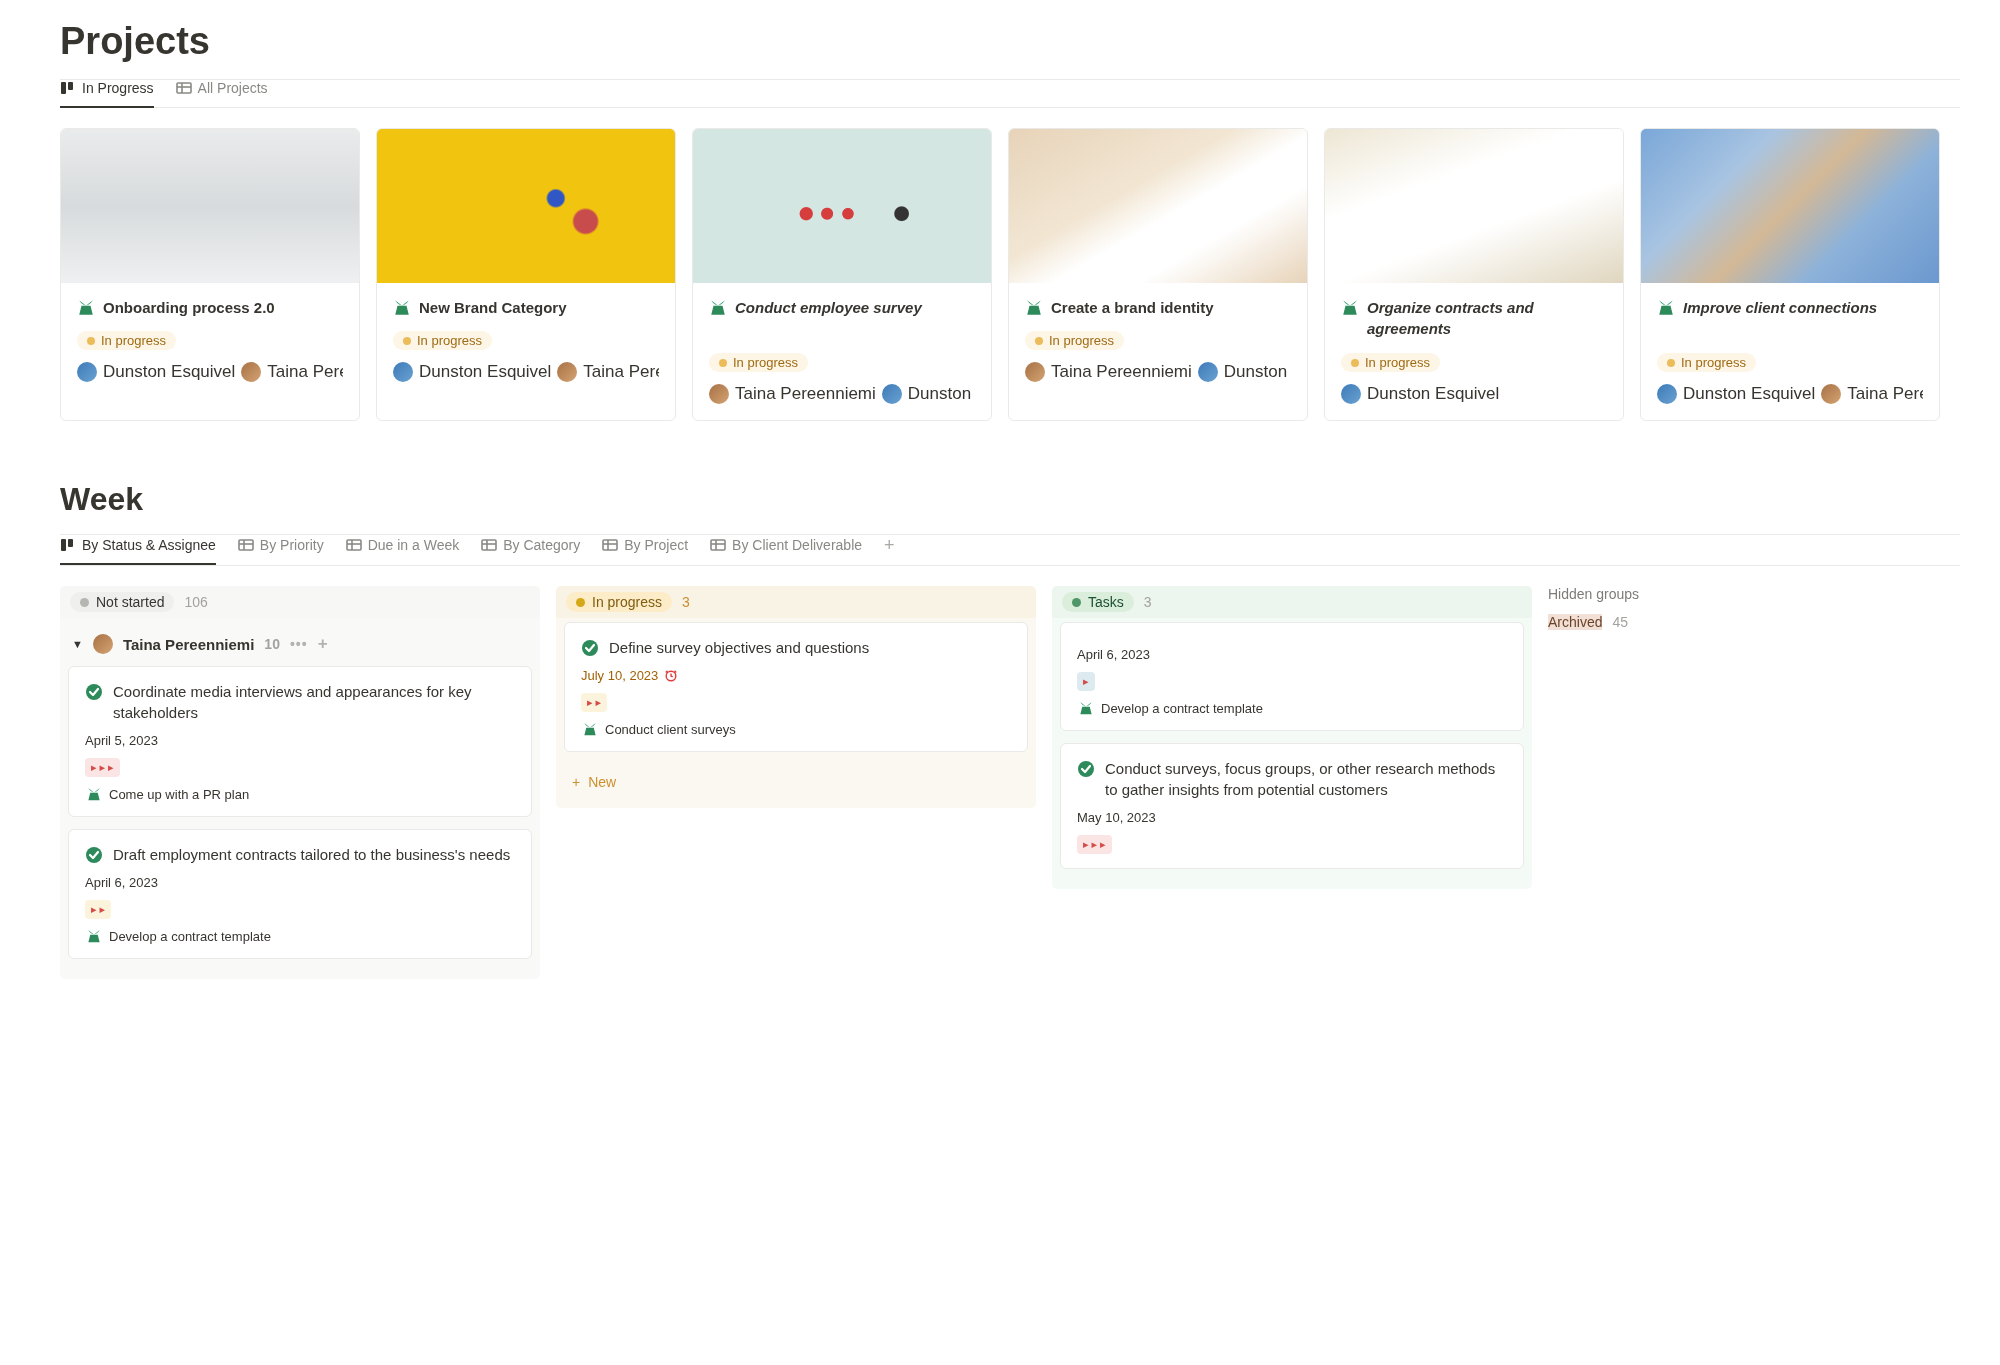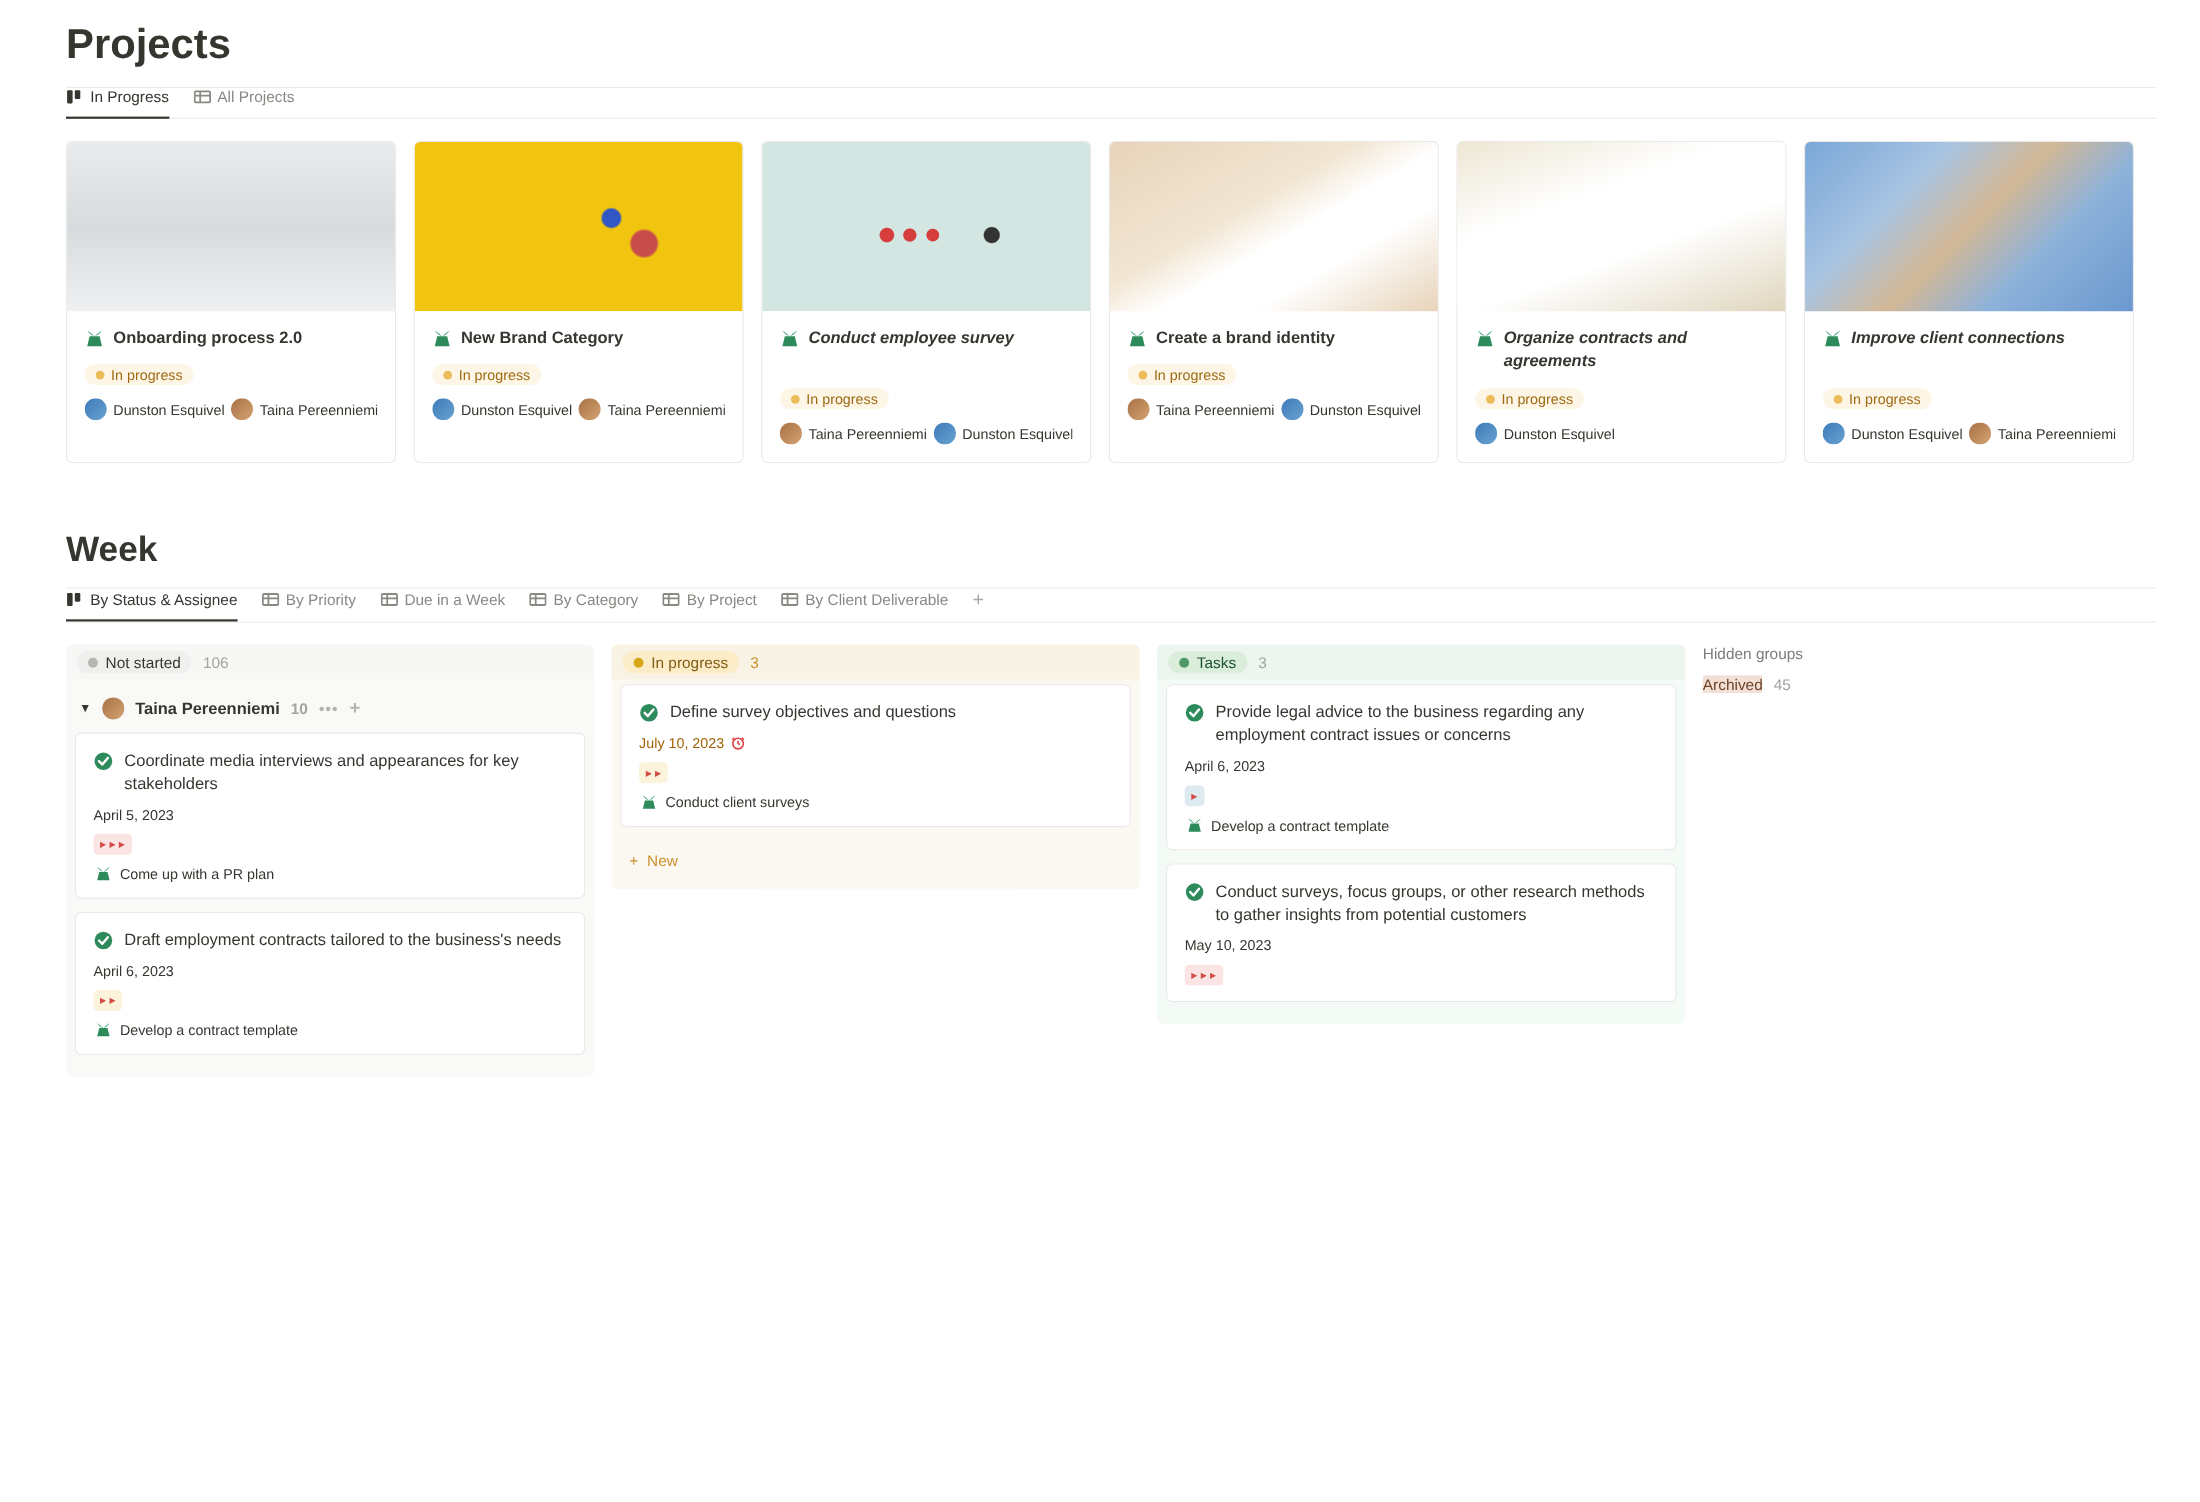--- a/index.html
+++ b/index.html
@@ -25,21 +25,21 @@
 
 .cards-row { display: flex; gap: 16px; overflow: hidden; }
 .card { width: 300px; flex: 0 0 300px; border: 1px solid #e9e9e7; border-radius: 6px; background: #fff; cursor: pointer; }
 .card-img { height: 154px; width: 100%; border-radius: 5px 5px 0 0; }
 .card-body { padding: 14px 16px 16px; }
 .card-title-row { display: flex; align-items: flex-start; gap: 8px; font-weight: 600; font-size: 15px; line-height: 1.4; min-height: 22px; }
 .card-title-row.twoline { min-height: 44px; font-style: italic; }
 .plant-icon { flex: 0 0 18px; width: 18px; height: 18px; margin-top: 2px; }
 .status-pill { display: inline-flex; align-items: center; gap: 6px; background: #fdf6e6; color: #9f6a14; font-size: 13px; font-weight: 400; border-radius: 10px; padding: 2px 10px; margin-top: 12px; }
 .status-dot-yellow { width: 8px; height: 8px; background: #ecbb5a; border-radius: 50%; }
-.people-row { display: flex; align-items: center; gap: 6px; margin-top: 12px; font-size: 13px; color: #37352f; overflow: hidden; white-space: nowrap; }
+.people-row { display: flex; align-items: center; gap: 6px; margin-top: 12px; font-size: 17px; color: #37352f; overflow: hidden; white-space: nowrap; }
 .avatar { width: 20px; height: 20px; border-radius: 50%; flex-shrink: 0; display: inline-block; }
 .avatar.a1 { background: linear-gradient(135deg,#3d7ab8,#6aa2d1); }
 .avatar.a2 { background: linear-gradient(135deg,#a77145,#d4a373); }
 
 
 .board { display: flex; gap: 16px; align-items: flex-start; margin-top: 18px; }
 .col { width: 480px; flex: 0 0 480px; }
 .col-last { width: 240px; flex: 0 0 240px; }
 .col-header {
   display: flex; align-items: center; gap: 10px; padding: 6px 10px; border-radius: 5px; font-size: 14px;
@@ -390,26 +390,20 @@
     <div class="col-header">
       <span class="pill pill-green">
         <span class="dot"></span>
         <span>Tasks</span>
       </span>
       <span class="count">3</span>
     </div>
     <div class="col-body">
       <div id="dn-cards">
           <div class="task-card">
-            <div class="task-title-row">
-              <svg class="check-circle" viewBox="0 0 18 18">
-                <use href="#check"></use>
-              </svg>
-              <span>Provide legal advice to the business regarding any employment contract issues or concerns</span>
-            </div>
             <div class="task-date">April 6, 2023</div>
             <div><span class="flags blue">
                 <span class="flag">▸</span>
               </span></div>
             <div class="relation-row">
               <svg class="plant-icon" viewBox="0 0 16 16">
                 <use href="#plant"></use>
               </svg>
               <span>Develop a contract template</span>
             </div>

